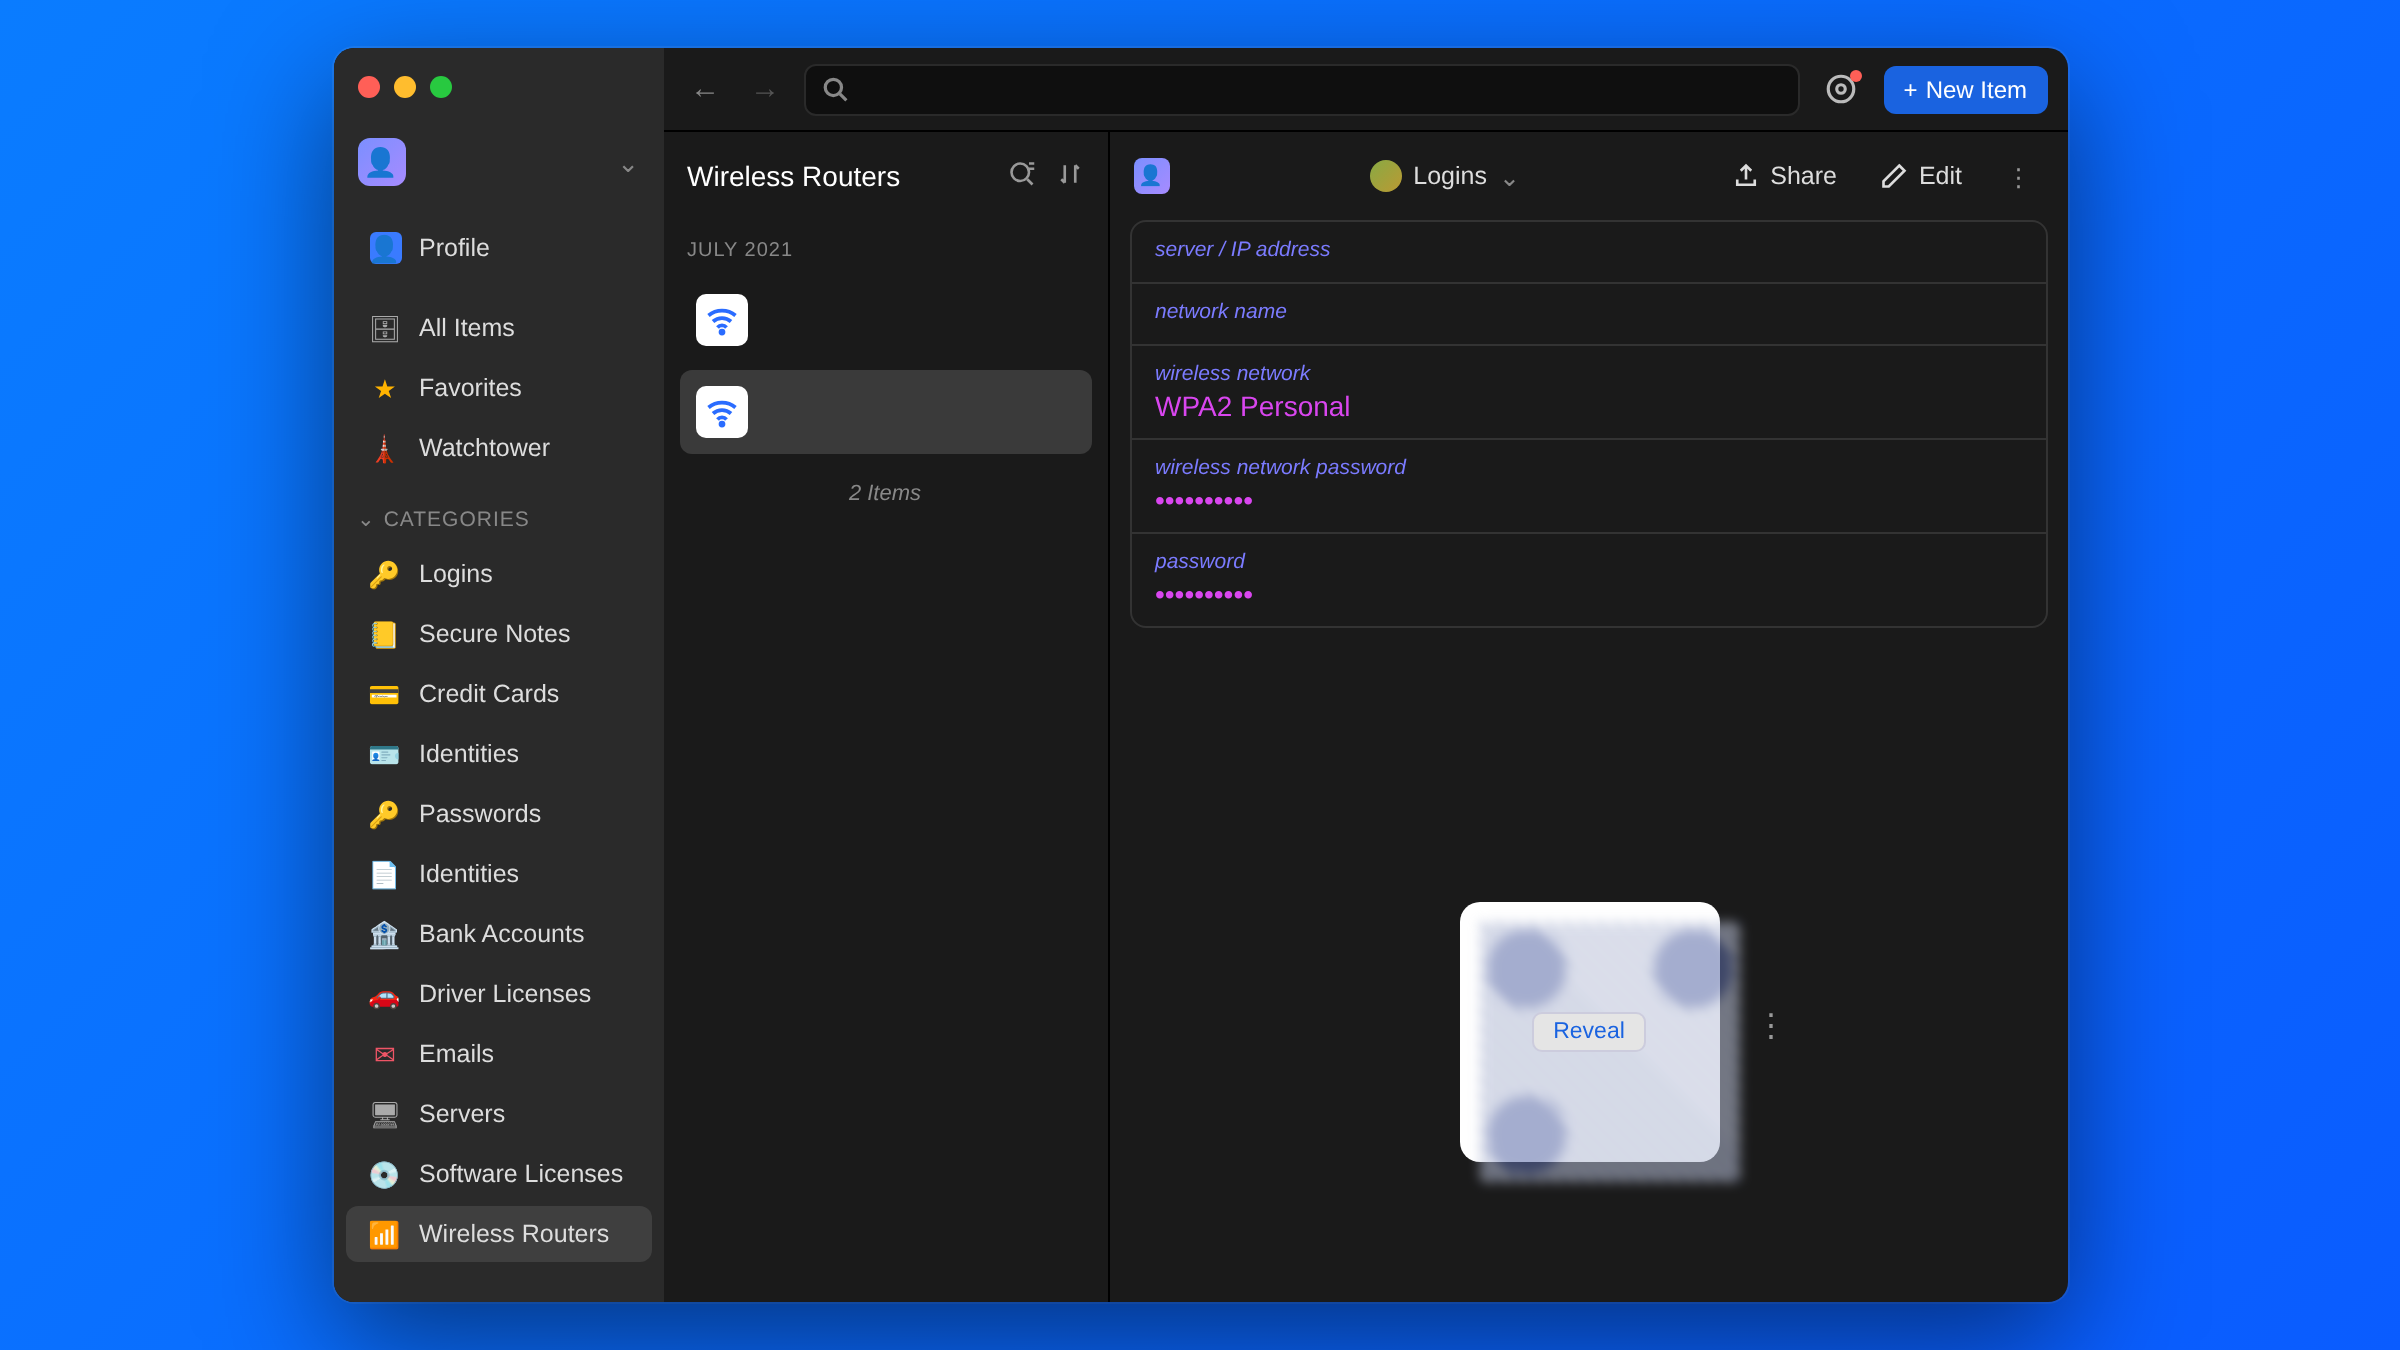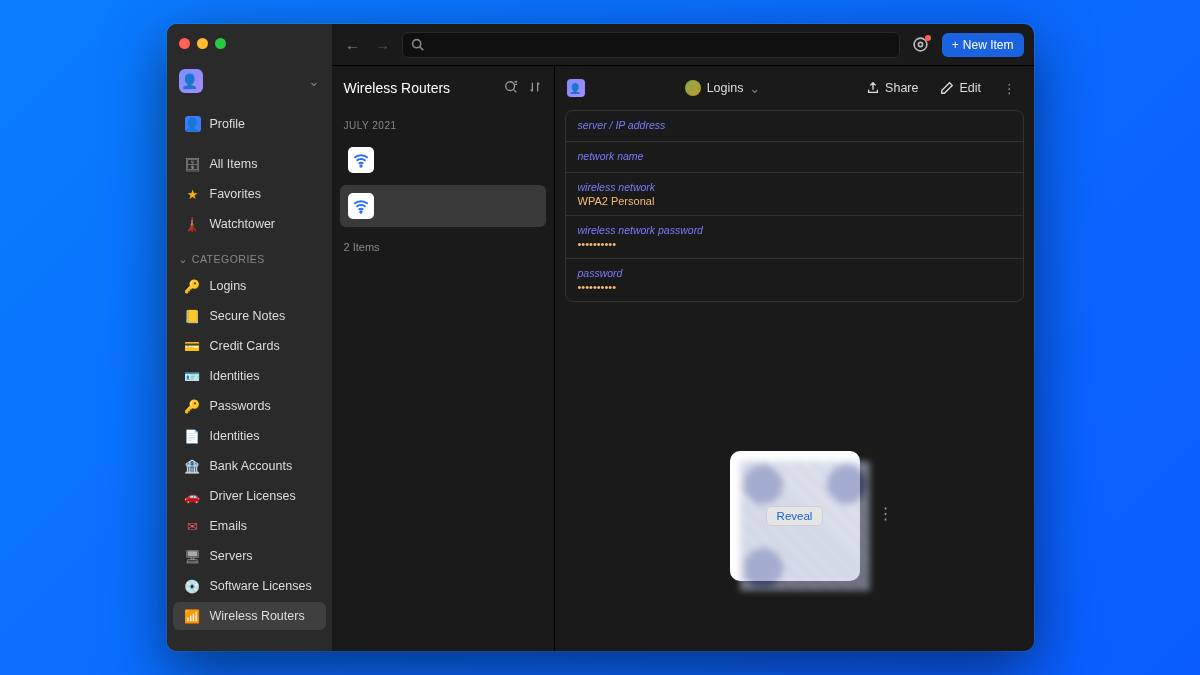--- a/index.html
+++ b/index.html
@@ -94,21 +94,21 @@
       display: flex; align-items: center; cursor: pointer; height: 42px;
     }
     .list-item.selected { background: #3a3a3a; }
     .list-item .item-icon {
       width: 26px; height: 26px; border-radius: 5px; background: #fff;
       display:flex;align-items:center;justify-content:center;
     }
     .wifi-glyph {
       width: 18px; height: 18px; position: relative;
     }
-    .item-count { text-align: left; font-size: 11px; color: #888; padding: 12px; }
+    .item-count { text-align: center; font-size: 11px; color: #888; padding: 12px; font-style: italic; }
     
     .detail-col { flex: 1; display: flex; flex-direction: column; }
     .detail-header {
       height: 44px; display: flex; align-items: center; padding: 0 12px; gap: 10px;
     }
     .detail-header .vault-chip {
       display: flex; align-items: center; gap: 6px; font-size: 12.5px; color: #ddd;
       cursor: pointer;
     }
     .vault-icon { width:16px;height:16px;border-radius:50%;background:linear-gradient(135deg,#8a4,#b93);}
@@ -117,21 +117,21 @@
     .header-action svg {width:14px;height:14px;}
     .fields {
       margin: 0 10px 0 10px; border: 1px solid #333; border-radius: 8px;
       overflow: hidden;
     }
     .field {
       padding: 8px 12px; border-bottom: 1px solid #333;
     }
     .field:last-child { border-bottom: none; }
     .field-label { font-size: 10.5px; color: #7b7bff; margin-bottom: 2px; font-style: italic;}
-    .field-value { font-size: 11px; color: #fdba74; }
+    .field-value { font-size: 14px; color: #d946ef; }
     .field-value.empty { min-height: 0; }
     .qr-card {
       position: absolute; width: 130px; height: 130px; background: #fff;
       border-radius: 10px; right: 174px; bottom: 70px;
       display:flex;align-items:center;justify-content:center;
       padding: 8px;
     }
     .qr-blur {
       width: 100%; height: 100%;
       background:

